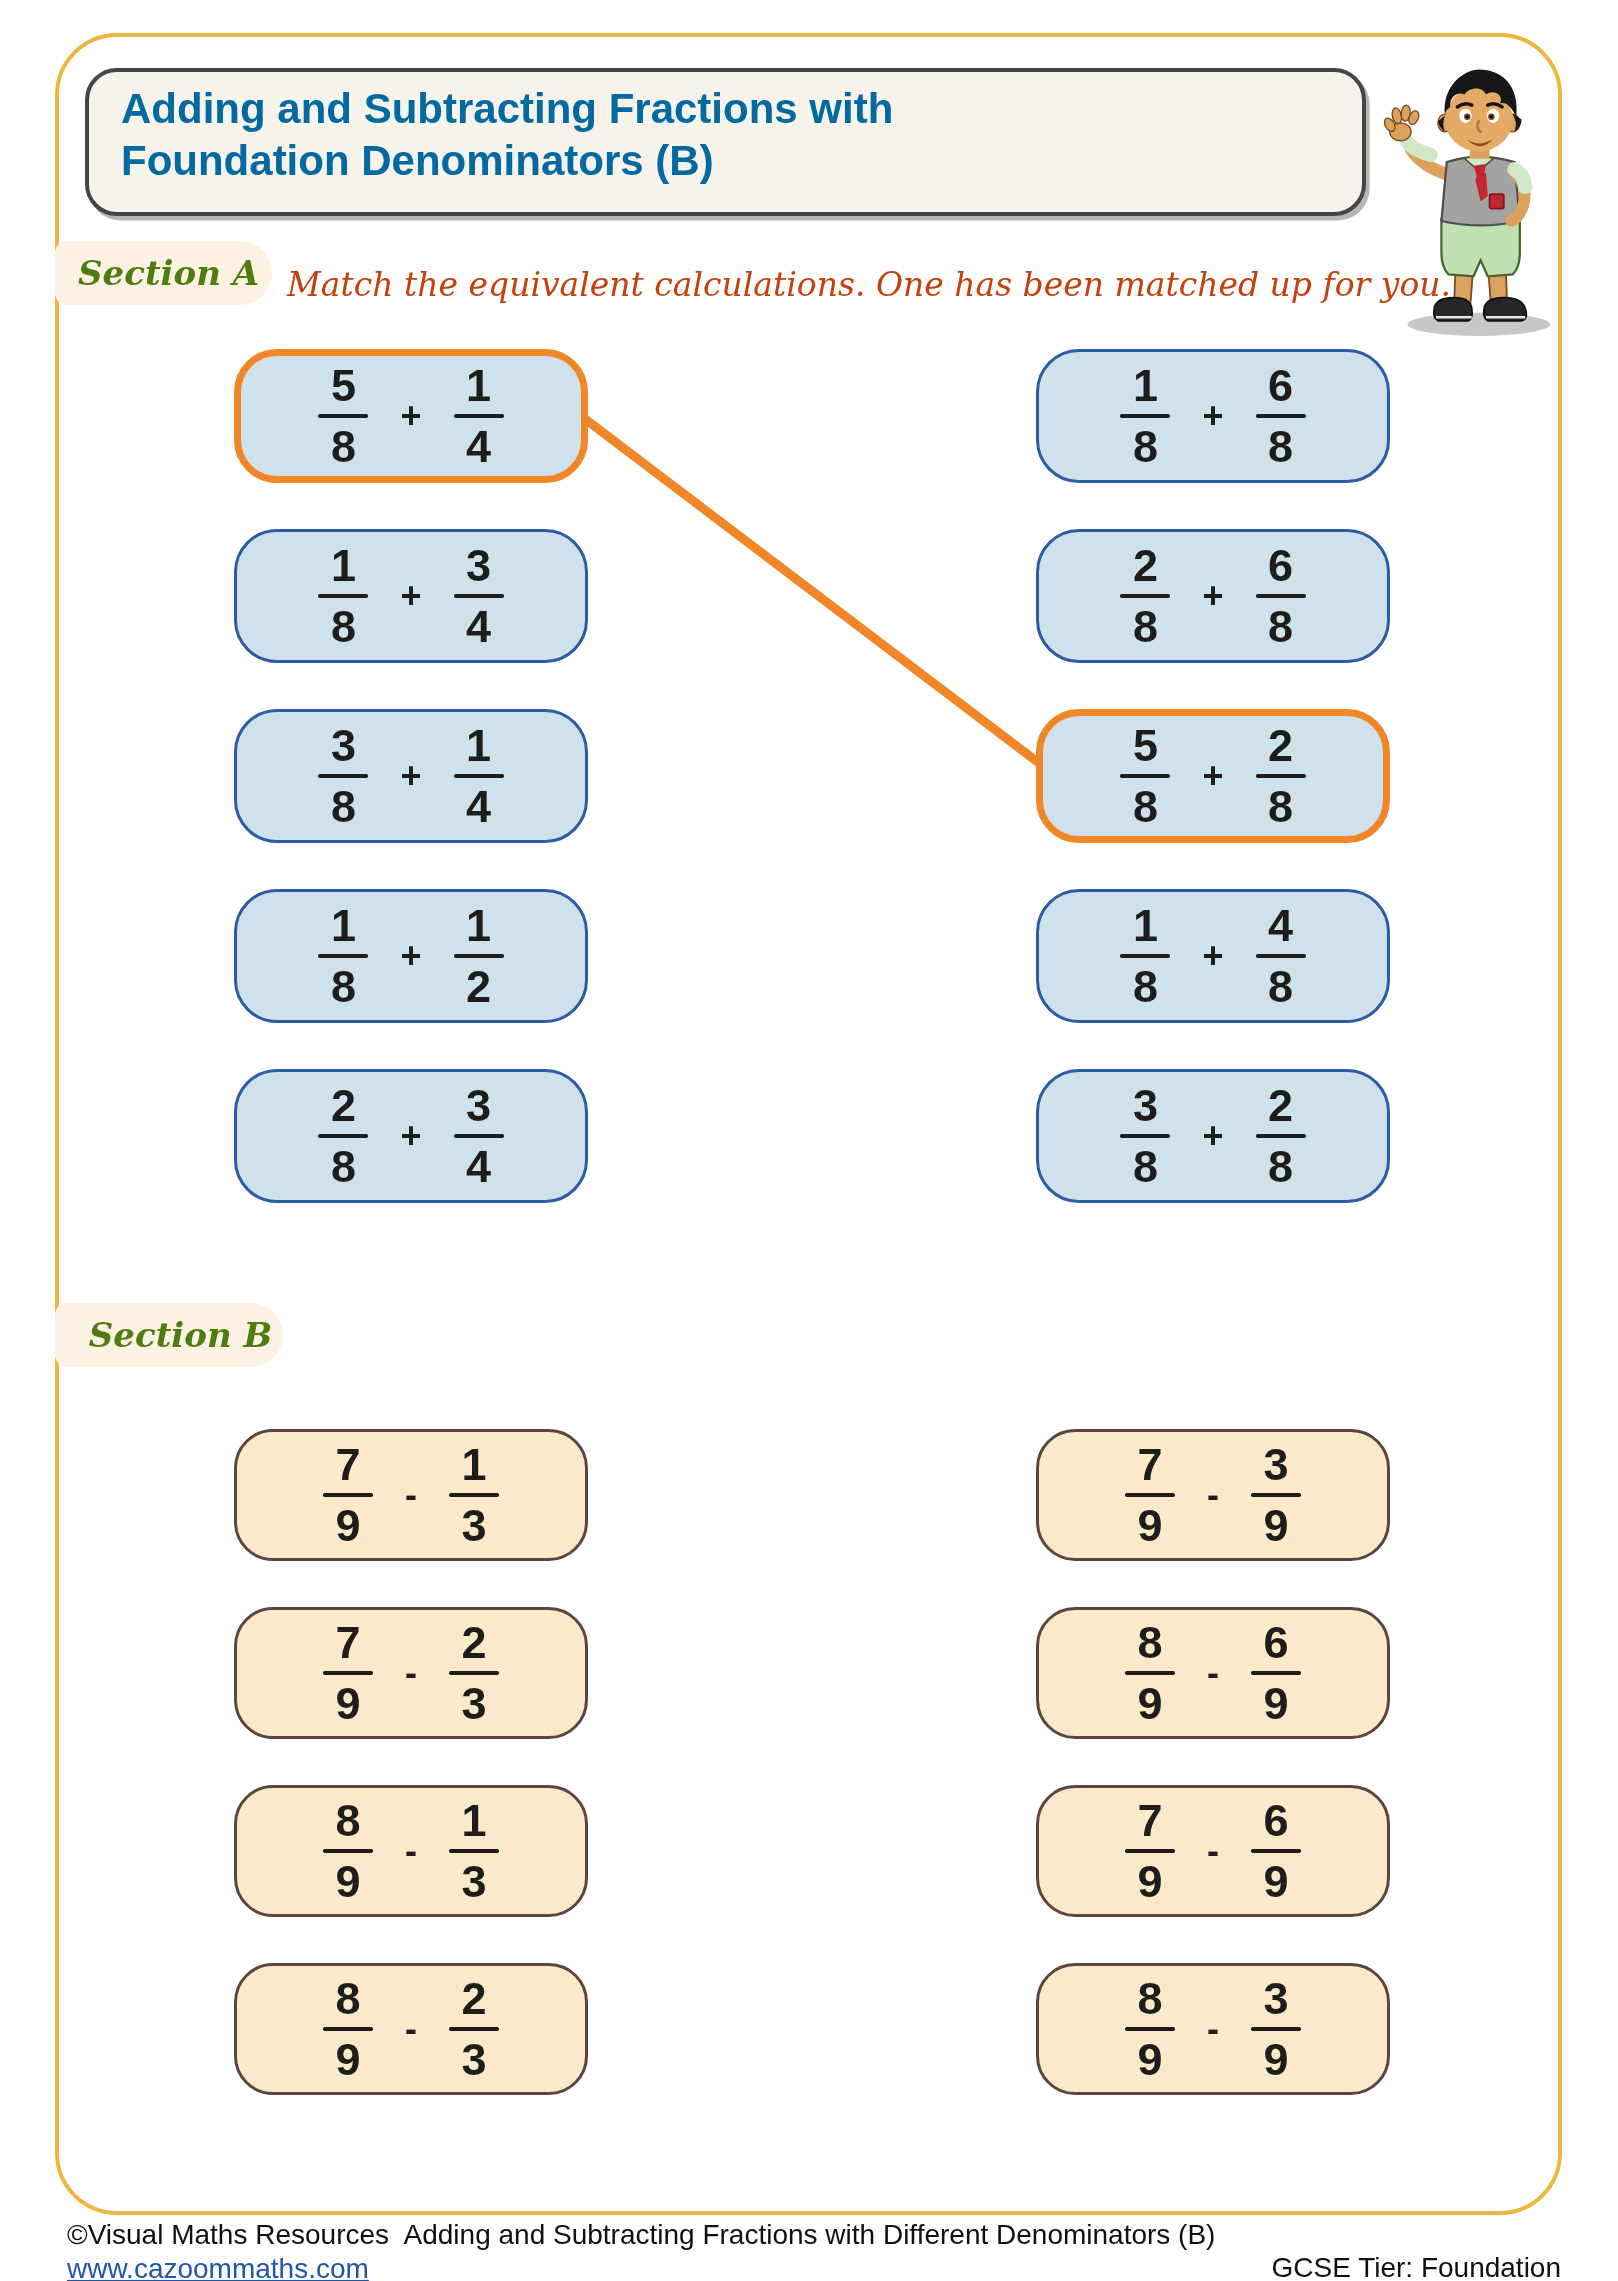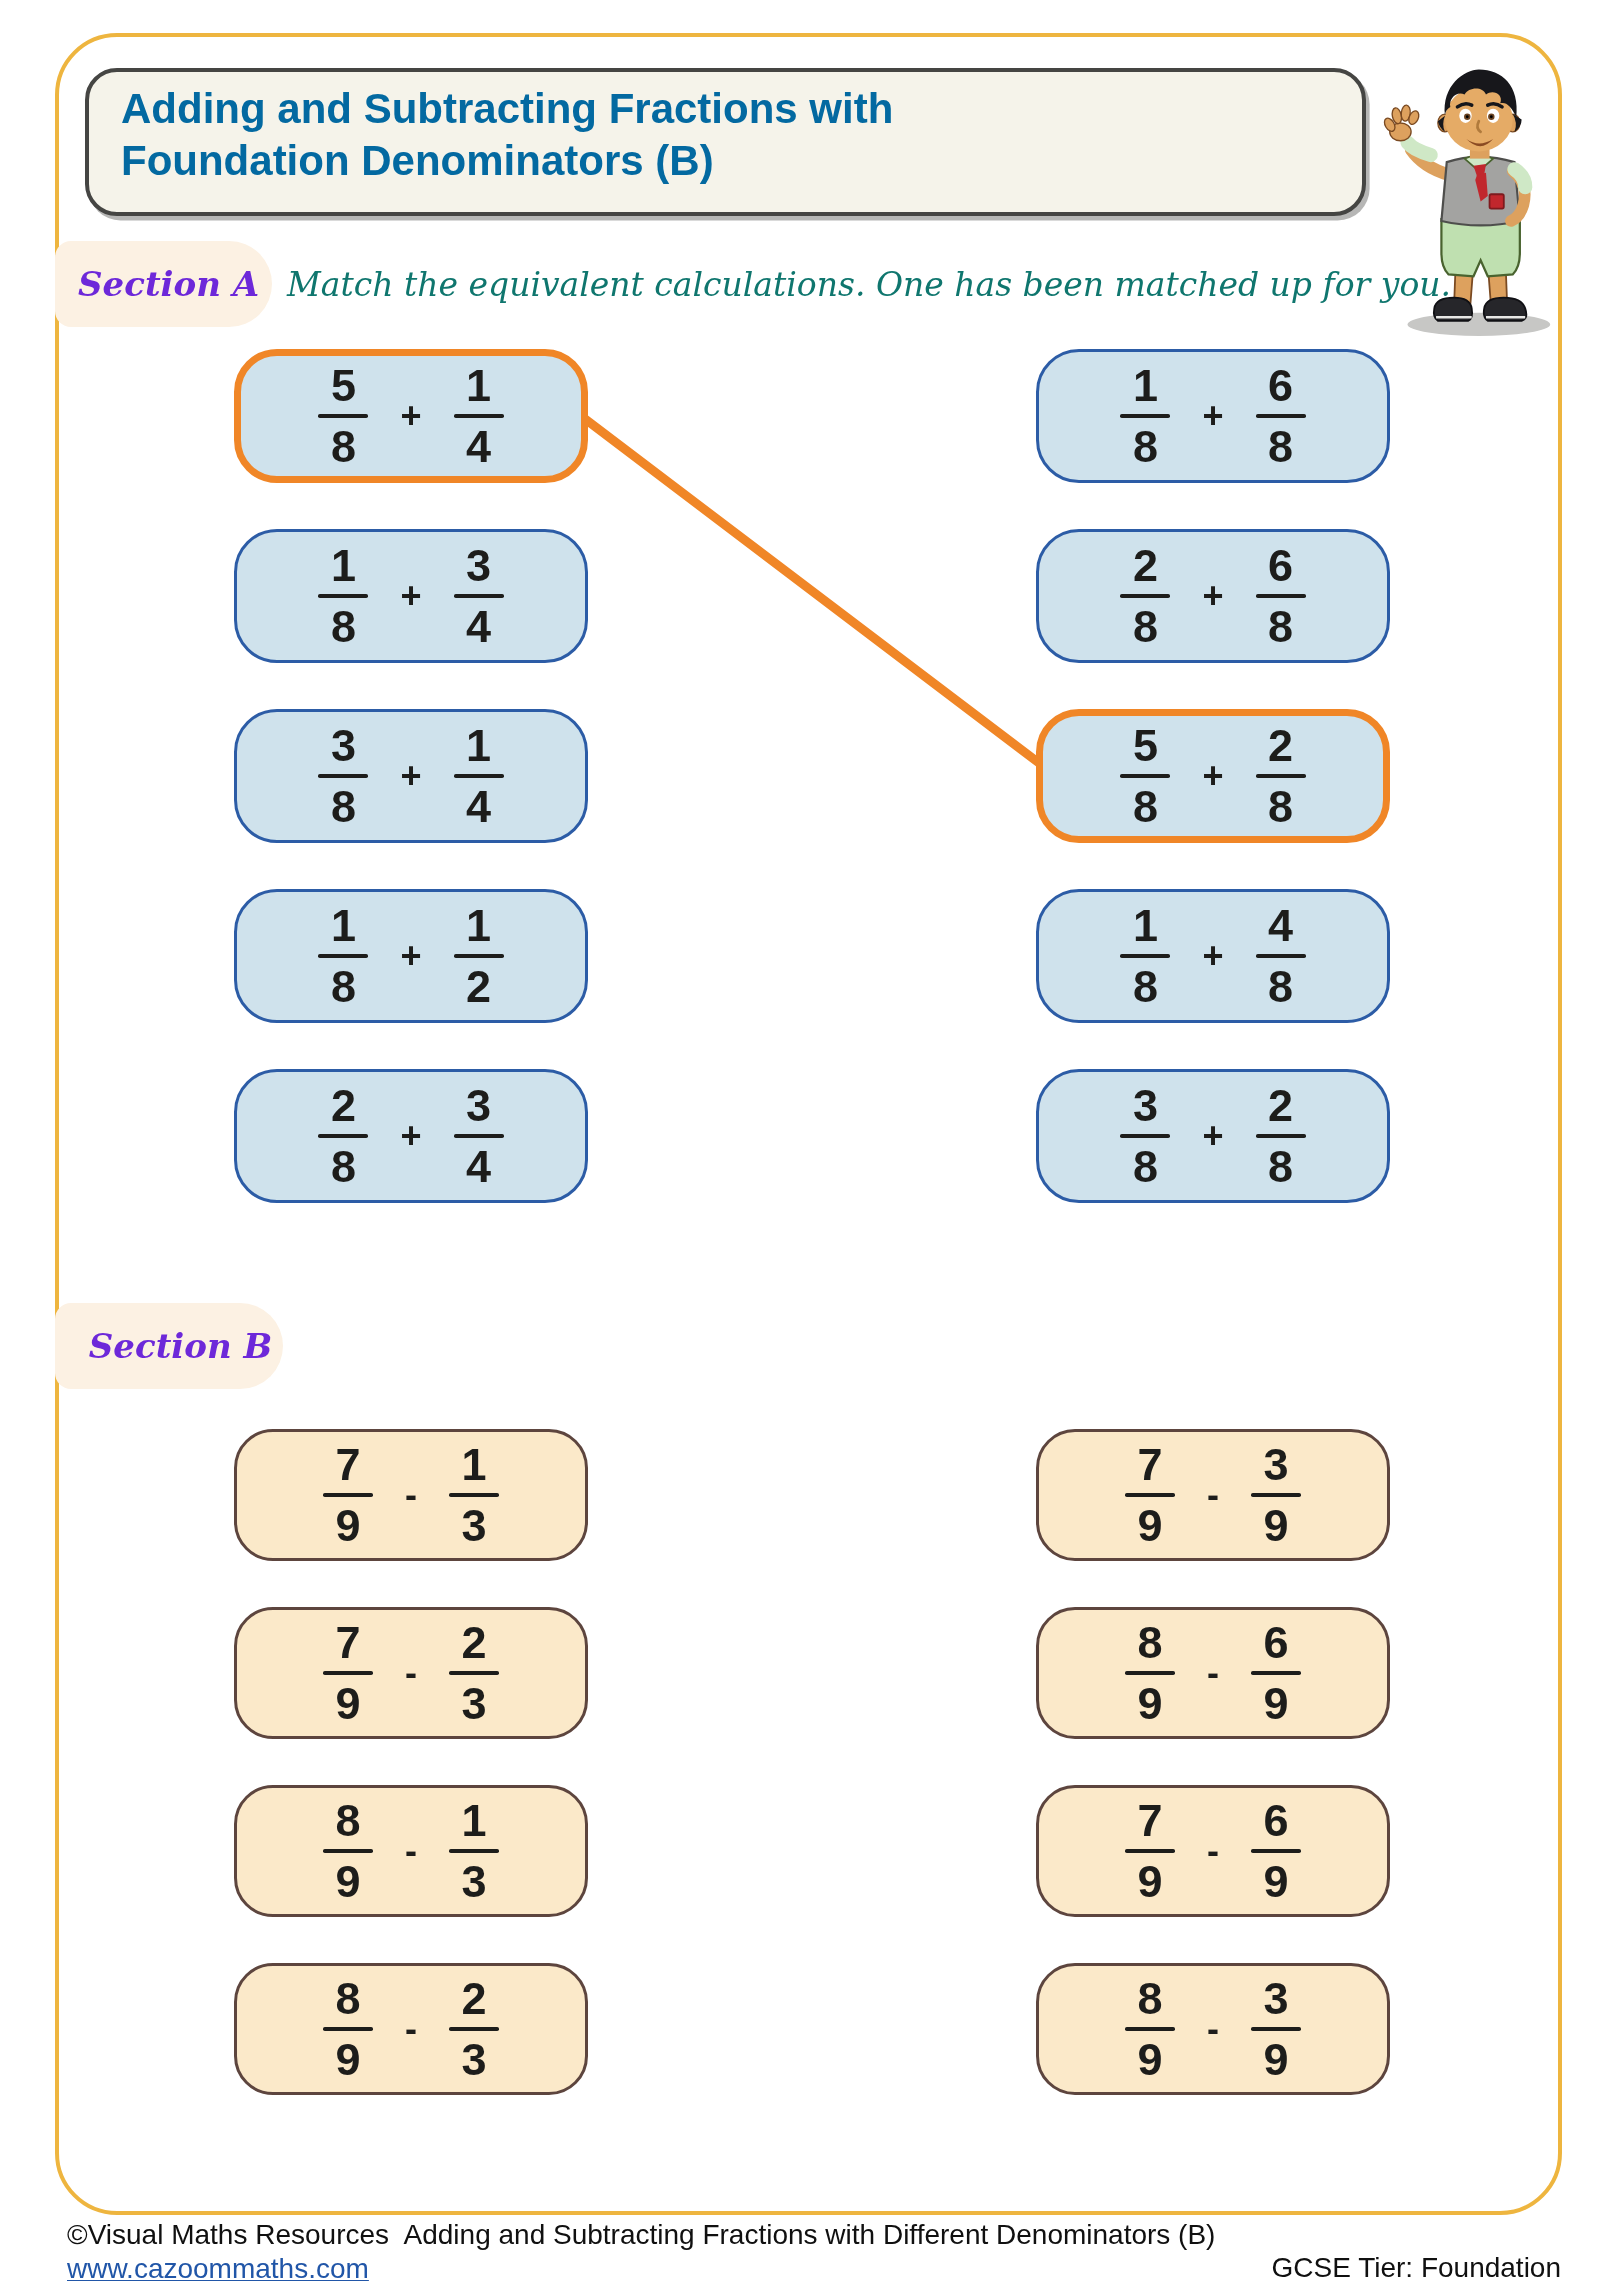--- a/index.html
+++ b/index.html
@@ -25,28 +25,28 @@
         box-shadow:3.6px 4.5px 0 rgba(110,110,108,.5);}
   .title{position:absolute;left:32px;top:10.7px;font-size:42px;font-weight:700;
         line-height:52px;color:#0369a1;letter-spacing:0;}
   .logo{position:absolute;left:1142px;top:11.6px;width:151px;text-align:center;}
   .logo-square{display:block;margin:0 auto;width:93px;height:94px;}
   .logo-word{font-family:"DejaVu Serif",serif;font-weight:800;font-size:33px;
         letter-spacing:-1.8px;color:#0d0d0b;margin-top:-3.6px;}
   
   .mascot{position:absolute;left:1379px;top:57px;width:189px;height:287px;}
   
-  .section-label{position:absolute;left:55px;height:86px;background:var(--label-bg);
+  .section-label{position:absolute;left:55px;height:64px;background:var(--label-bg);
         border-radius:16px 43px 43px 16px;display:flex;align-items:center;
         padding-left:23px;font-family:"DejaVu Serif",serif;font-style:italic;
-        font-weight:700;font-size:34px;color:#6d28d9;}
+        font-weight:700;font-size:34px;color:#4d7c0f;}
   .label-a{top:241px;width:217px;}
   .label-b{top:1303px;width:228px;justify-content:center;}
   .instruction{position:absolute;font-family:"DejaVu Serif",serif;font-style:italic;
-        font-size:33px;color:#0f766e;white-space:nowrap;}
+        font-size:33px;color:#c2410c;white-space:nowrap;}
   .instr-a{left:287px;top:265px;}
   .instr-b{left:299px;top:1326px;}
   
   .overlay{position:absolute;left:0;top:0;pointer-events:none;}
   .match-line{stroke:var(--match-orange);stroke-width:10;stroke-linecap:round;}
   
   .col{position:absolute;width:354px;}
   #colAL{left:234px;top:349px;}
   #colAR{left:1036px;top:349px;}
   #colBL{left:234px;top:1429px;}

